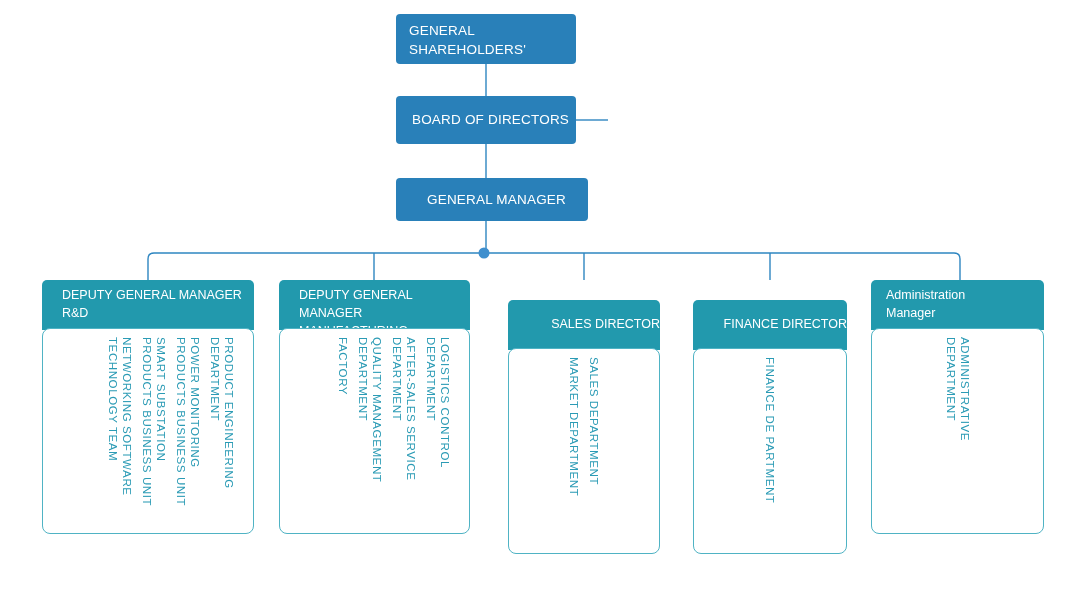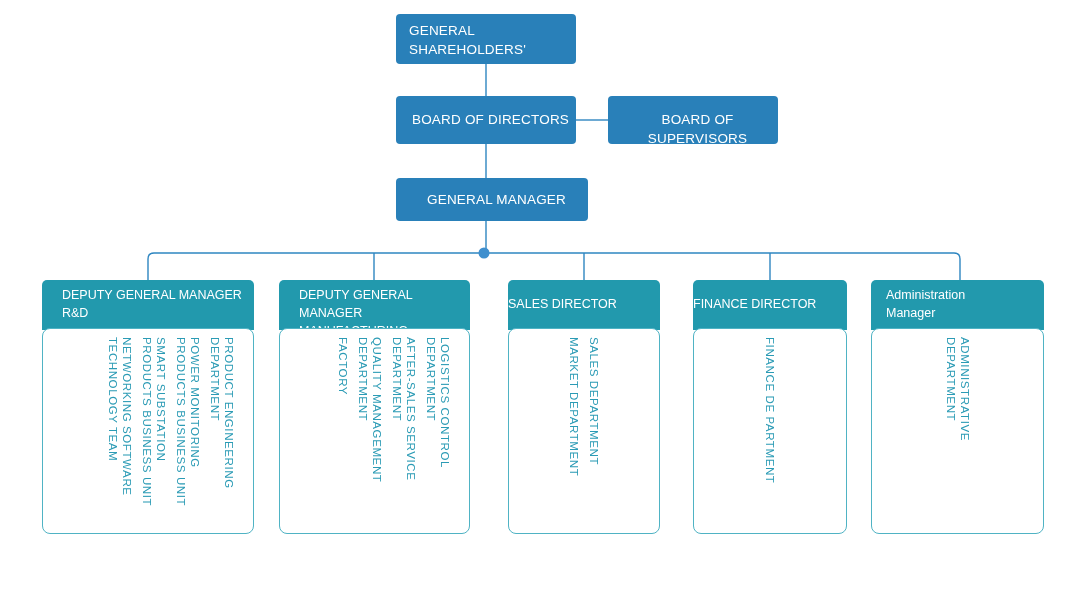--- a/index.html
+++ b/index.html
@@ -116,21 +116,21 @@
     text-align: left;
   }
 
   .col-rd        { left: 42px;  width: 212px; }
   .col-mfg       { left: 279px; width: 191px; }
   .col-sales     { left: 508px; width: 152px; }
   .col-finance   { left: 693px; width: 154px; border-radius: 25px; }
   .col-admin     { left: 871px; width: 173px; }
 
   .col-sales .col-head,
-  .col-finance .col-head { text-align: left; padding-left: 0; padding-top: 15px; }
+  .col-finance .col-head { text-align: right; padding-left: 0; padding-top: 15px; margin-top: 20px; }
   .col-admin .col-head { padding-left: 15px; }
 
   .col-sales .col-body,
   .col-finance .col-body,
   .col-admin .col-body { justify-content: center; }
 
   .col-admin .col-body { padding-right: 0; padding-left: 0; }
   .col-finance .col-body { padding-right: 0; padding-left: 0; }
   .col-sales .col-body { padding-right: 0; padding-left: 0; }
 
@@ -169,23 +169,20 @@
 
   <div class="node-blue n-shareholders">
     <span class="label">GENERAL SHAREHOLDERS'
 MEETING</span>
   </div>
 
   <div class="node-blue n-board">
     <span class="label">BOARD OF DIRECTORS</span>
   </div>
 
-  <div class="node-blue n-supervisors">
-    <span class="label">BOARD OF SUPERVISORS</span>
-  </div>
 
   <div class="node-blue n-gm">
     <span class="label">GENERAL MANAGER</span>
   </div>
 
   <div class="col col-rd">
     <div class="col-head">DEPUTY GENERAL MANAGER
 R&amp;D</div>
     <div class="col-body">
       <div class="vitem">PRODUCT  ENGINEERING

